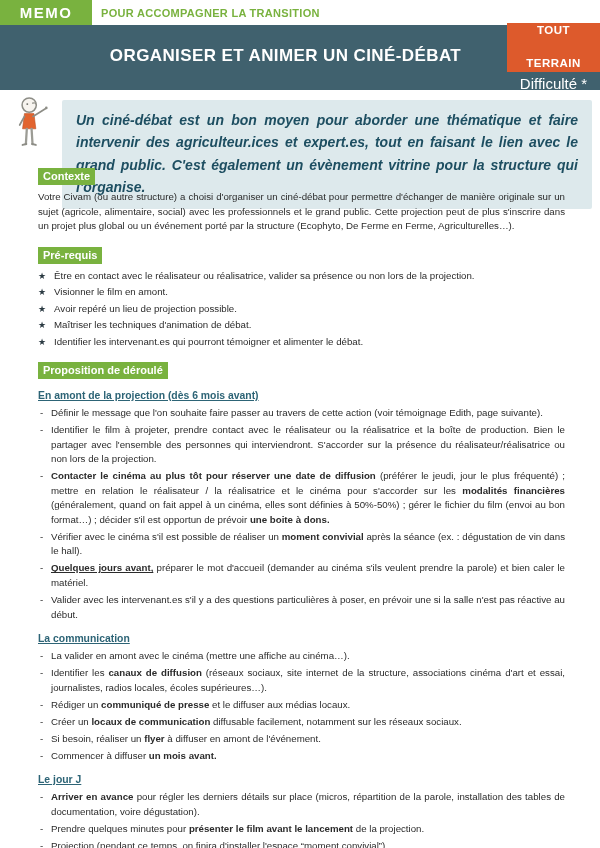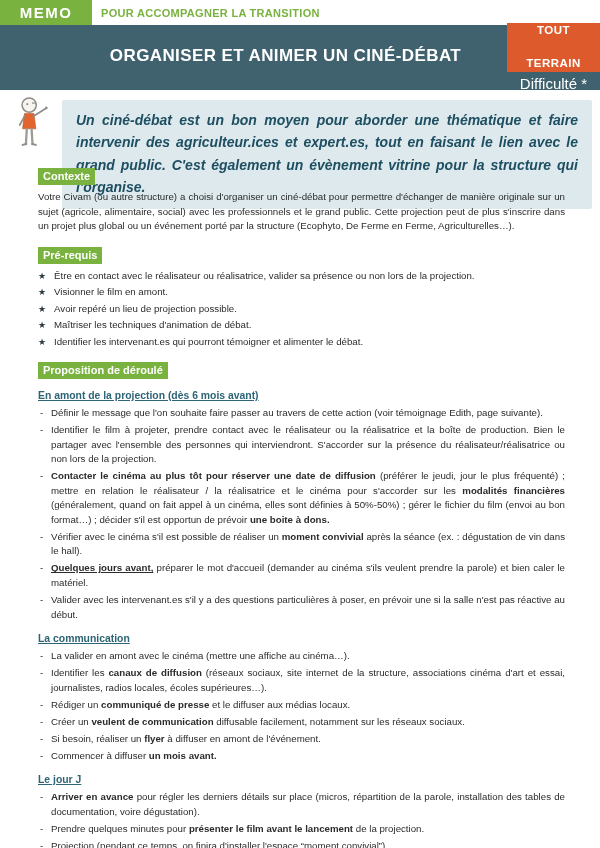--- a/index.html
+++ b/index.html
@@ -180,21 +180,21 @@
           <li class="dash-item">
             <span class="dash">-</span>
             <span class="dash-text"><span>Identifier les </span><span class="b ">canaux de diffusion</span><span> (réseaux sociaux, site internet de la structure, associations cinéma d'art et essai, journalistes, radios locales, écoles supérieures…).</span></span>
           </li>
           <li class="dash-item">
             <span class="dash">-</span>
             <span class="dash-text"><span>Rédiger un </span><span class="b ">communiqué de presse</span><span> et le diffuser aux médias locaux.</span></span>
           </li>
           <li class="dash-item">
             <span class="dash">-</span>
-            <span class="dash-text"><span>Créer un </span><span class="b ">veulent de communication</span><span> diffusable facilement, notamment sur les réseaux sociaux.</span></span>
+            <span class="dash-text"><span>Créer un </span><span class="b ">locaux de communication</span><span> diffusable facilement, notamment sur les réseaux sociaux.</span></span>
           </li>
           <li class="dash-item">
             <span class="dash">-</span>
             <span class="dash-text"><span>Si besoin, réaliser un </span><span class="b ">flyer</span><span> à diffuser en amont de l'événement.</span></span>
           </li>
           <li class="dash-item">
             <span class="dash">-</span>
             <span class="dash-text"><span>Commencer à diffuser </span><span class="b ">un mois avant.</span></span>
           </li>
         </ul><h3 class="subheading">Le jour J</h3><ul class="dashlist">

